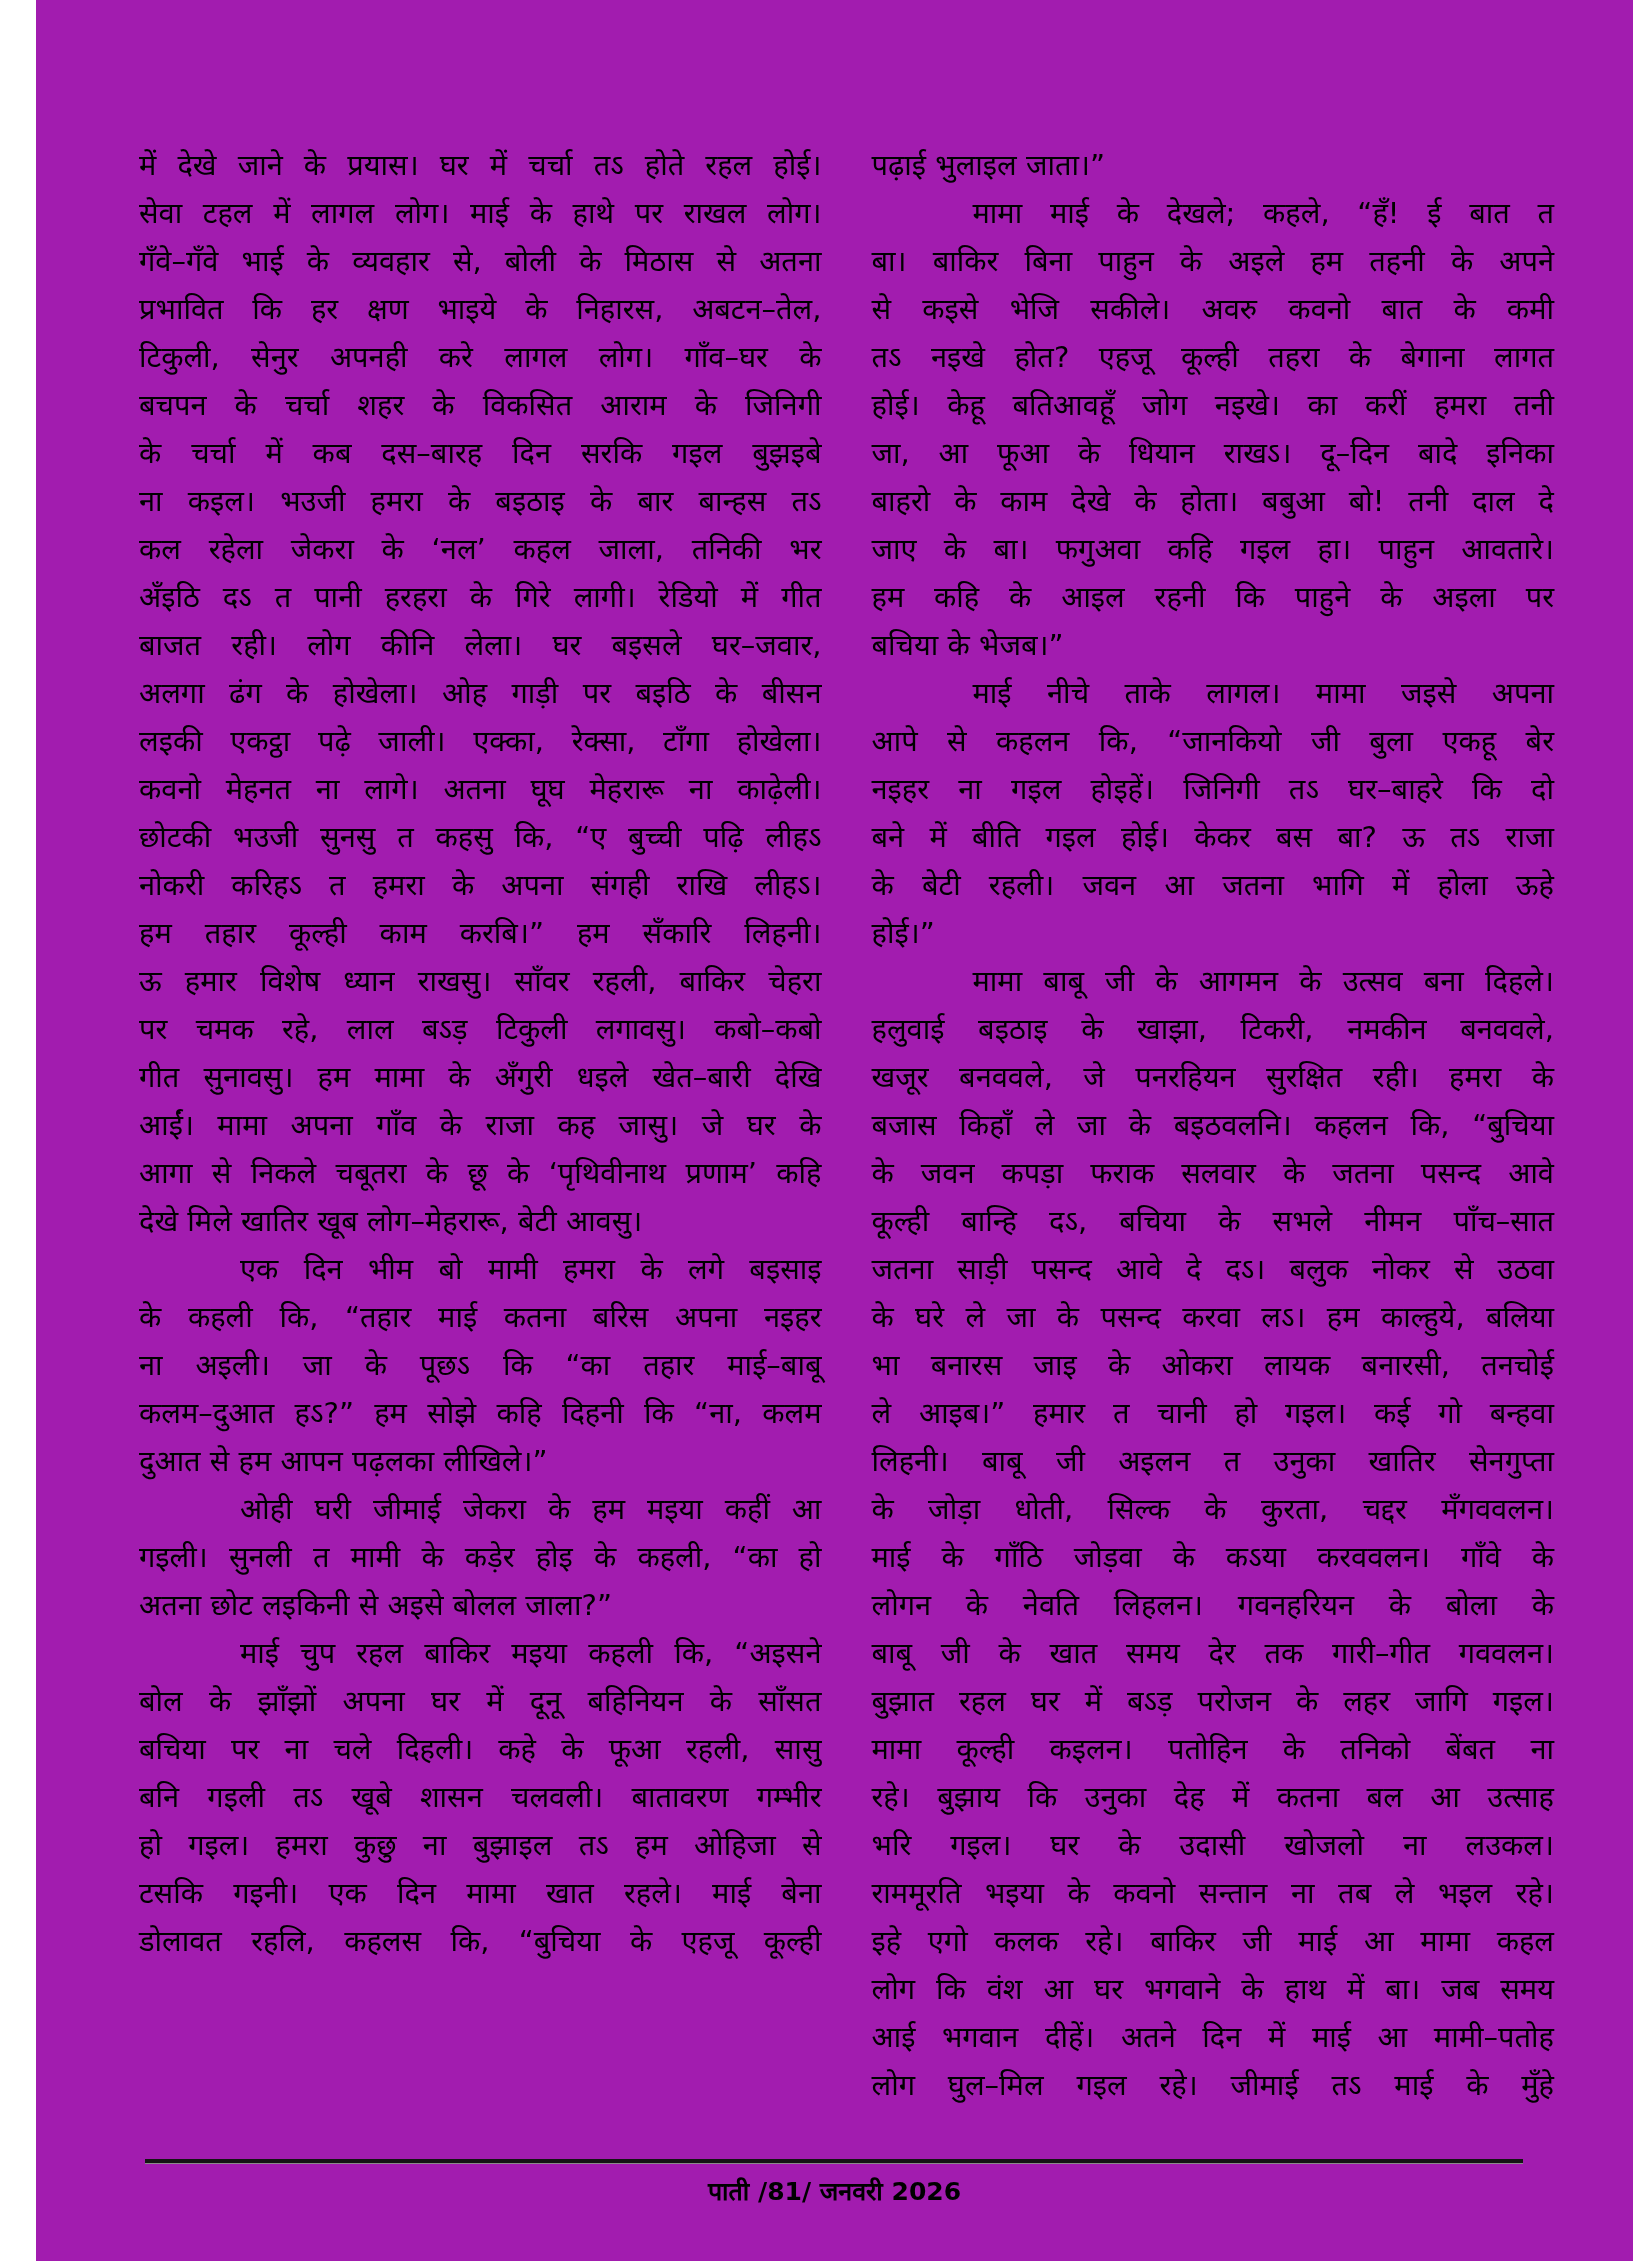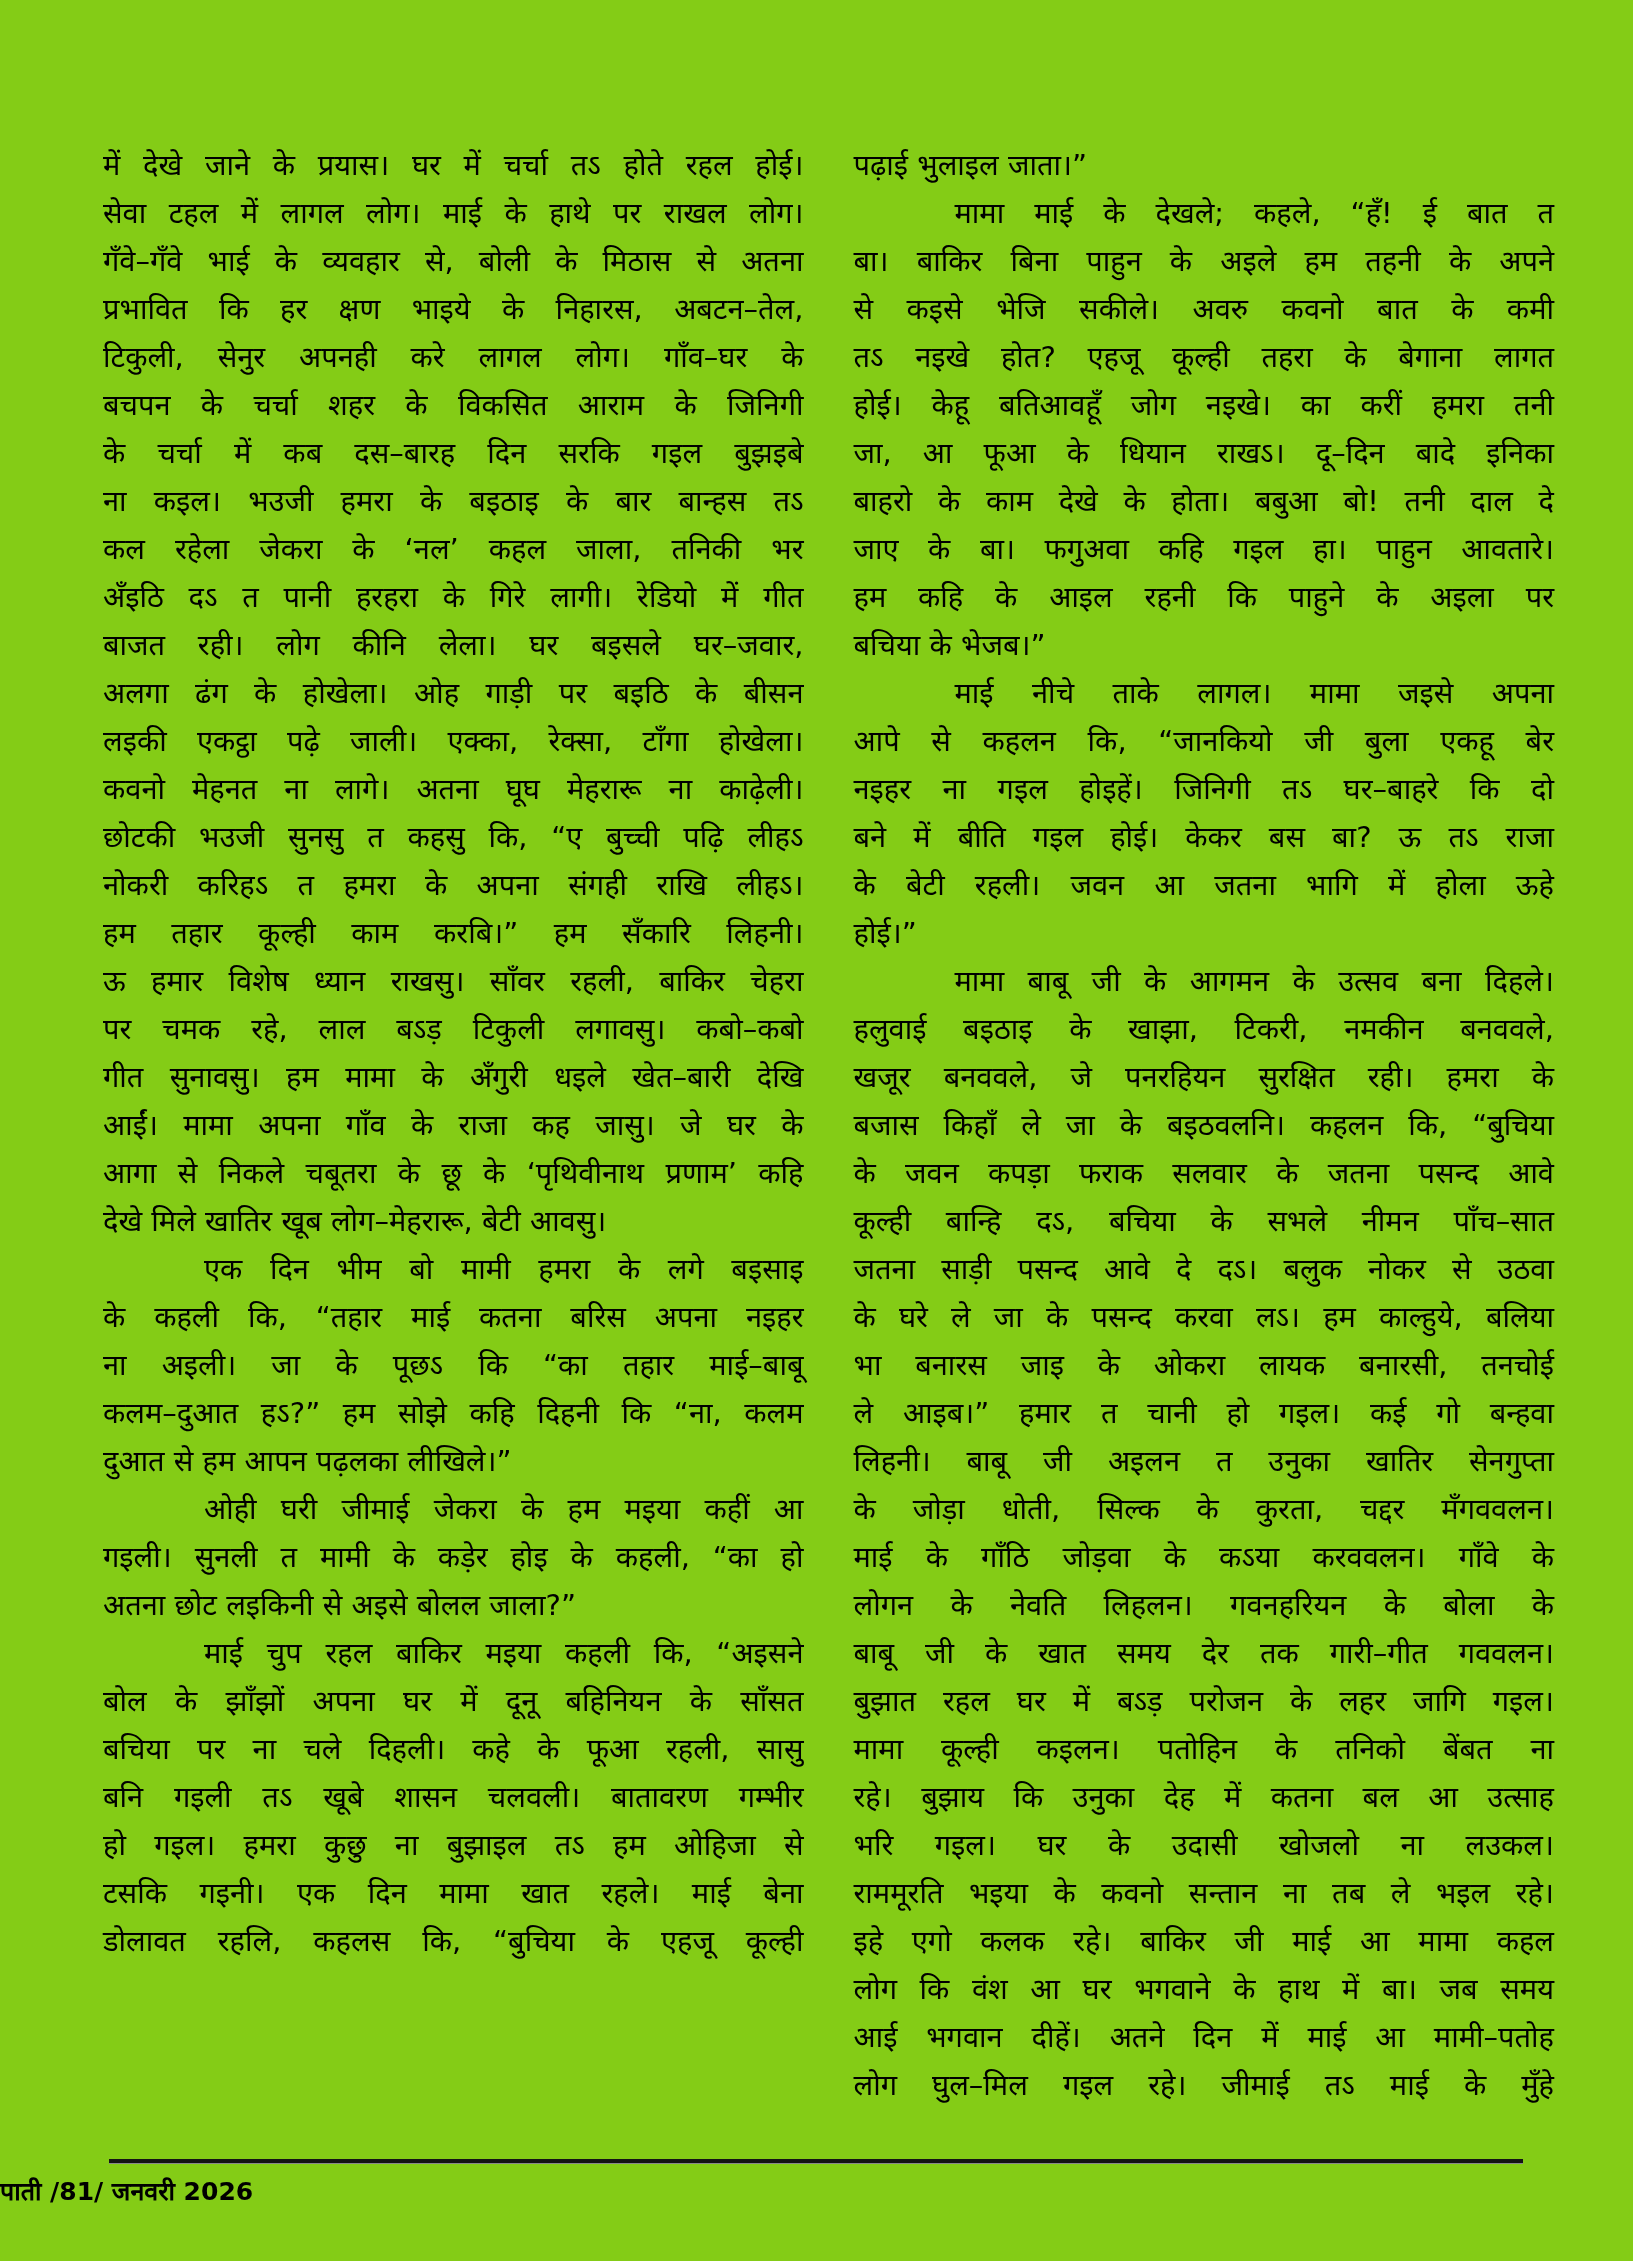--- a/index.html
+++ b/index.html
@@ -5,21 +5,21 @@
   html, body { margin: 0; padding: 0; }
   body {
     width: 1633px;
     height: 2261px;
     background: #ffffff;
     color: #000000;
     font-family: "DejaVu Sans", sans-serif;
     position: relative;
     overflow: hidden;
   }
-  .page { position: absolute; inset: 0; background: #84cc16; }
+  .page { position: absolute; inset: 0; background: #a21caf; margin-left: 36px; }
   .columns {
     position: absolute;
     top: 141px;
     left: 103px;
     right: 79px;
     display: flex;
     gap: 50px;
   }
   .column {
     flex: 1 1 0;
@@ -42,20 +42,21 @@
     top: 2159px;
     height: 3.7px;
     background: #141414;
     border-bottom: 1.5px solid #8a8a8a;
   }
   .footer-text {
     position: absolute;
     left: 0;
     right: 0;
     top: 2174px;
+    text-align: center;
     font-weight: bold;
     font-size: 25px;
     line-height: 35px;
   }
 </style>
 </head>
 <body>
 
 <div class="page">
   <div class="columns">

